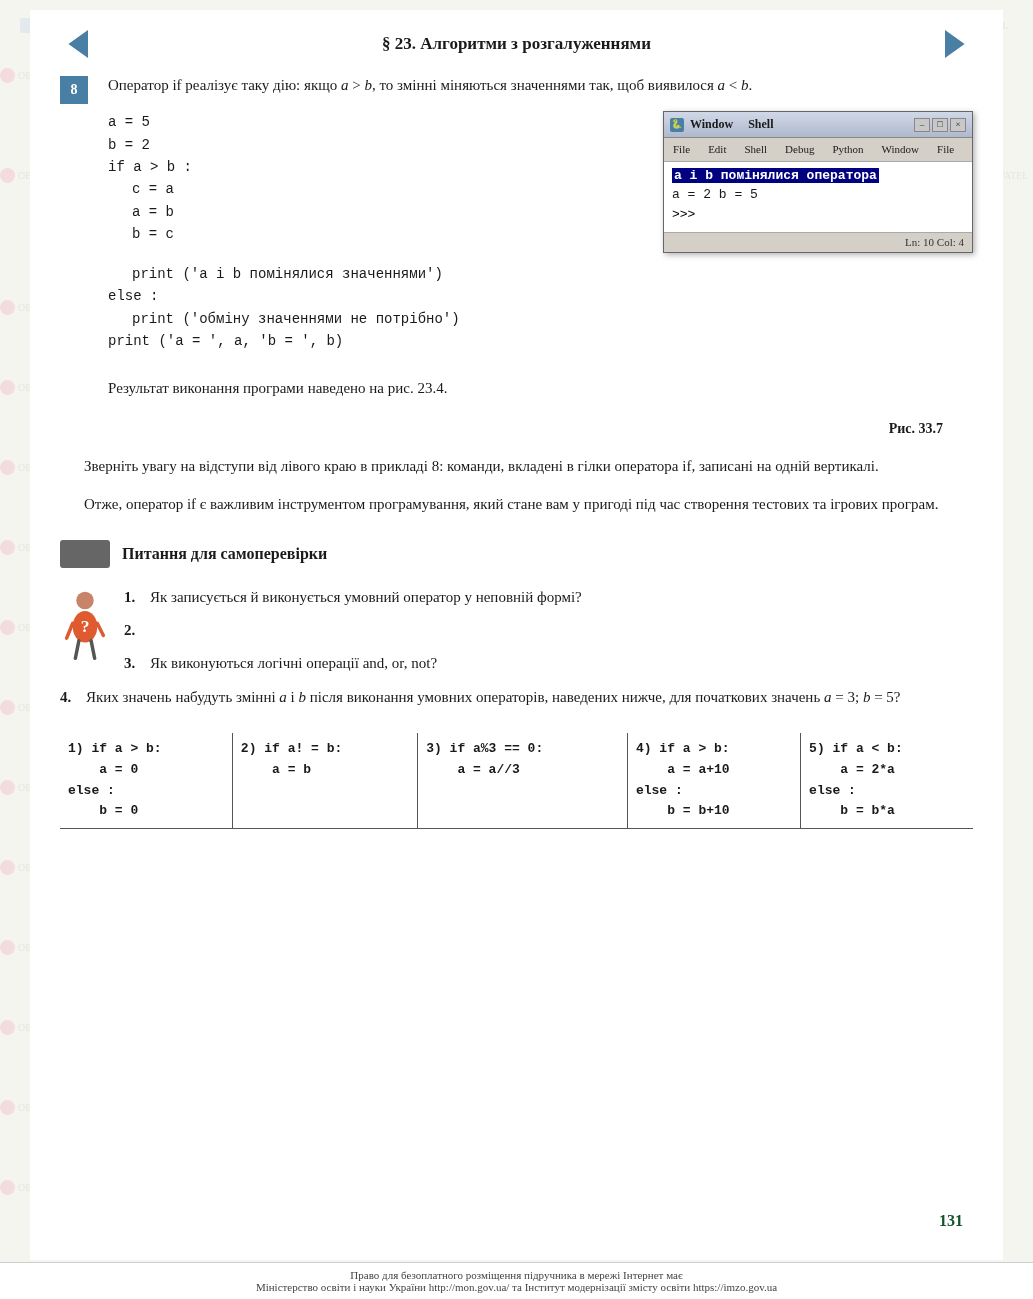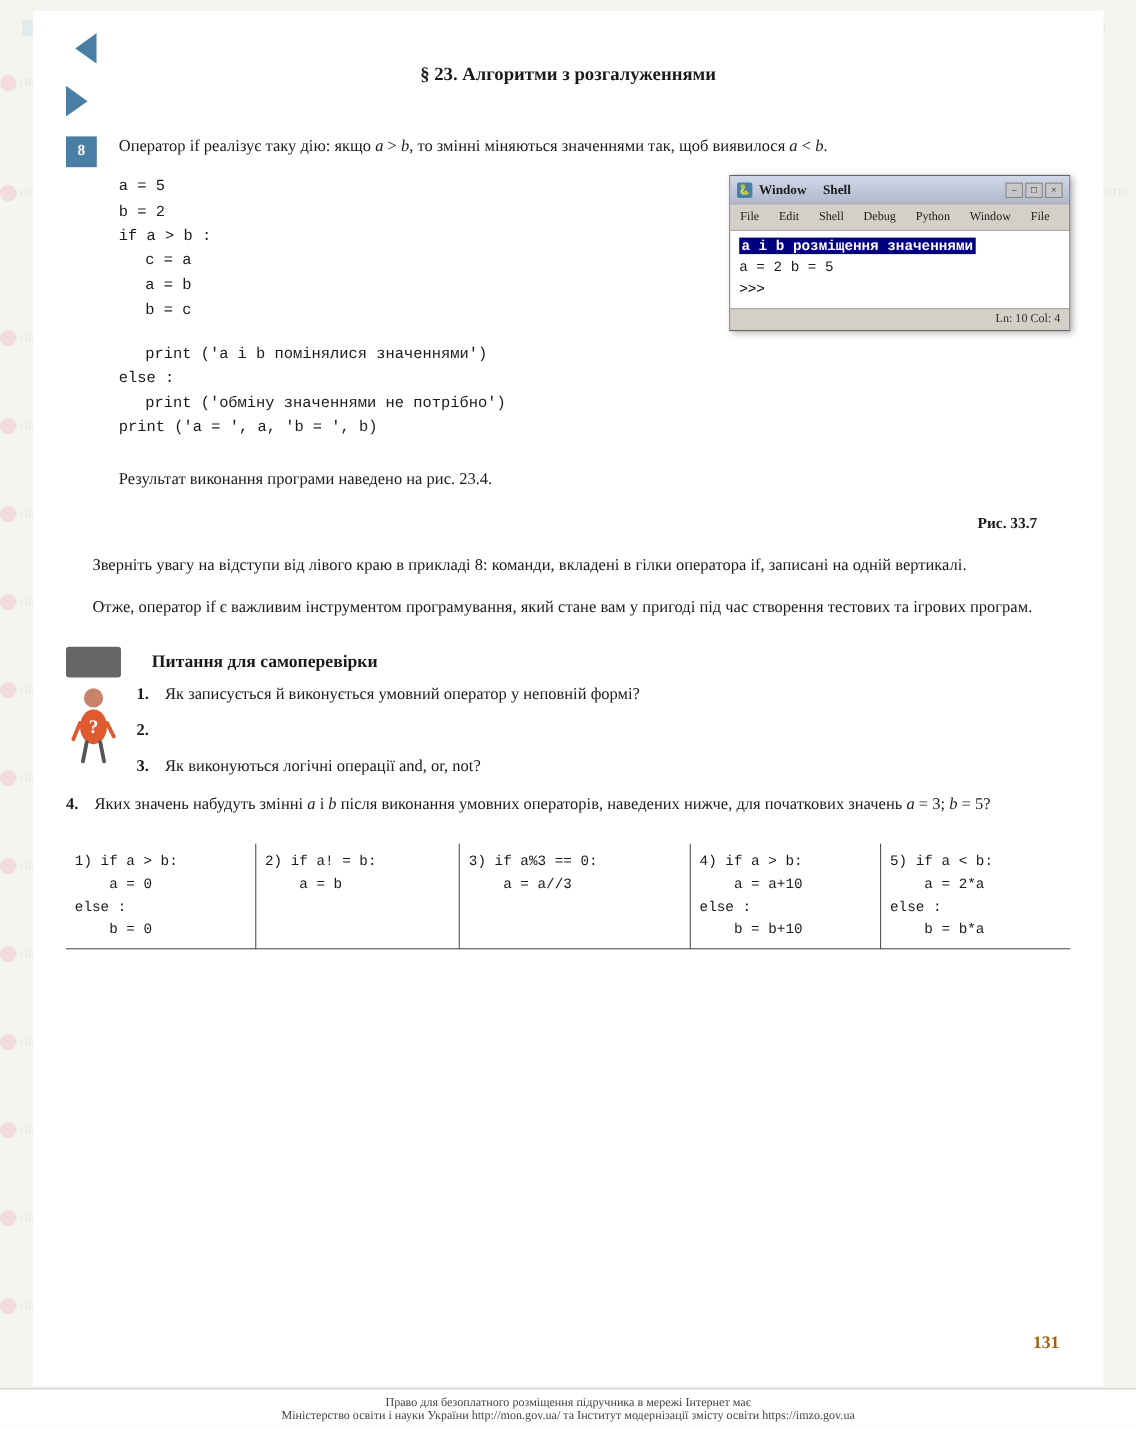--- a/index.html
+++ b/index.html
@@ -27,24 +27,24 @@
       z-index: 1;
       background: white;
       margin: 10px 30px;
       padding: 20px 30px 30px 30px;
       min-height: 1250px;
     }
 
     
     .page-header {
       display: flex;
+      align-items: center;
       justify-content: center;
       margin-bottom: 16px;
       position: relative;
-      flex-direction: column;
     }
     .nav-arrow {
       width: 28px;
       height: 28px;
       background: #4a7fa5;
       clip-path: polygon(100% 0%, 30% 50%, 100% 100%);
       cursor: pointer;
       flex-shrink: 0;
     }
     .nav-arrow-right {
@@ -216,22 +216,22 @@
       text-indent: 24px;
     }
 
     
     .self-check {
       margin-top: 24px;
     }
     .self-check-header {
       display: flex;
       align-items: center;
-      gap: 28px;
-      margin-bottom: 4px;
+      gap: 12px;
+      margin-bottom: 18px;
     }
     .self-check-bar {
       background: #666;
       height: 28px;
       width: 50px;
       border-radius: 3px;
       flex-shrink: 0;
     }
     .self-check-title {
       font-size: 16px;
@@ -272,37 +272,38 @@
       border-collapse: collapse;
       font-size: 14px;
     }
     .exercises-table td {
       border: 1px solid #555;
       padding: 6px 8px;
       vertical-align: top;
       font-family: 'Courier New', monospace;
       font-size: 13px;
       line-height: 1.6;
+      font-weight: bold;
     }
     .exercises-table td:first-child {
       border-left: none;
     }
     .exercises-table td:last-child {
       border-right: none;
     }
     .exercises-table tr:first-child td {
       border-top: none;
     }
     .page-number {
       position: absolute;
       bottom: 30px;
       right: 40px;
       font-size: 16px;
       font-weight: bold;
-      color: #a16207;
+      color: #14532d;
     }
 
     
     em { font-style: italic; }
 
     .clearfix::after { content: ''; display: table; clear: both; }
 
     
     .wm { position: absolute; opacity: 0.1; font-size: 10px; color: #555; white-space: nowrap; display: flex; align-items: center; gap: 3px; }
     .wm-logo-sq { width: 15px; height: 15px; background: #4a90d9; border-radius: 2px; }
@@ -423,21 +424,21 @@
               <span class="shell-menu-item">File</span>
               <span class="shell-menu-item">Edit</span>
               <span class="shell-menu-item">Shell</span>
               <span class="shell-menu-item">Debug</span>
               <span class="shell-menu-item">Python</span>
               <span class="shell-menu-item">Window</span>
               <span class="shell-menu-item">File</span>
             </div>
             <div class="shell-body">
               <div class="shell-output-line">
-                <span class="shell-highlight">a і b розміщення значеннями</span>
+                <span class="shell-highlight">a і b помінялися оператора</span>
               </div>
               <div class="shell-output-line">
                 <span>a = 2  b = 5</span>
               </div>
               <div class="shell-output-line">
                 <span class="shell-prompt">&gt;&gt;&gt;</span>
               </div>
             </div>
             <div class="shell-statusbar">
               <span>Ln: 10  Col: 4</span>

